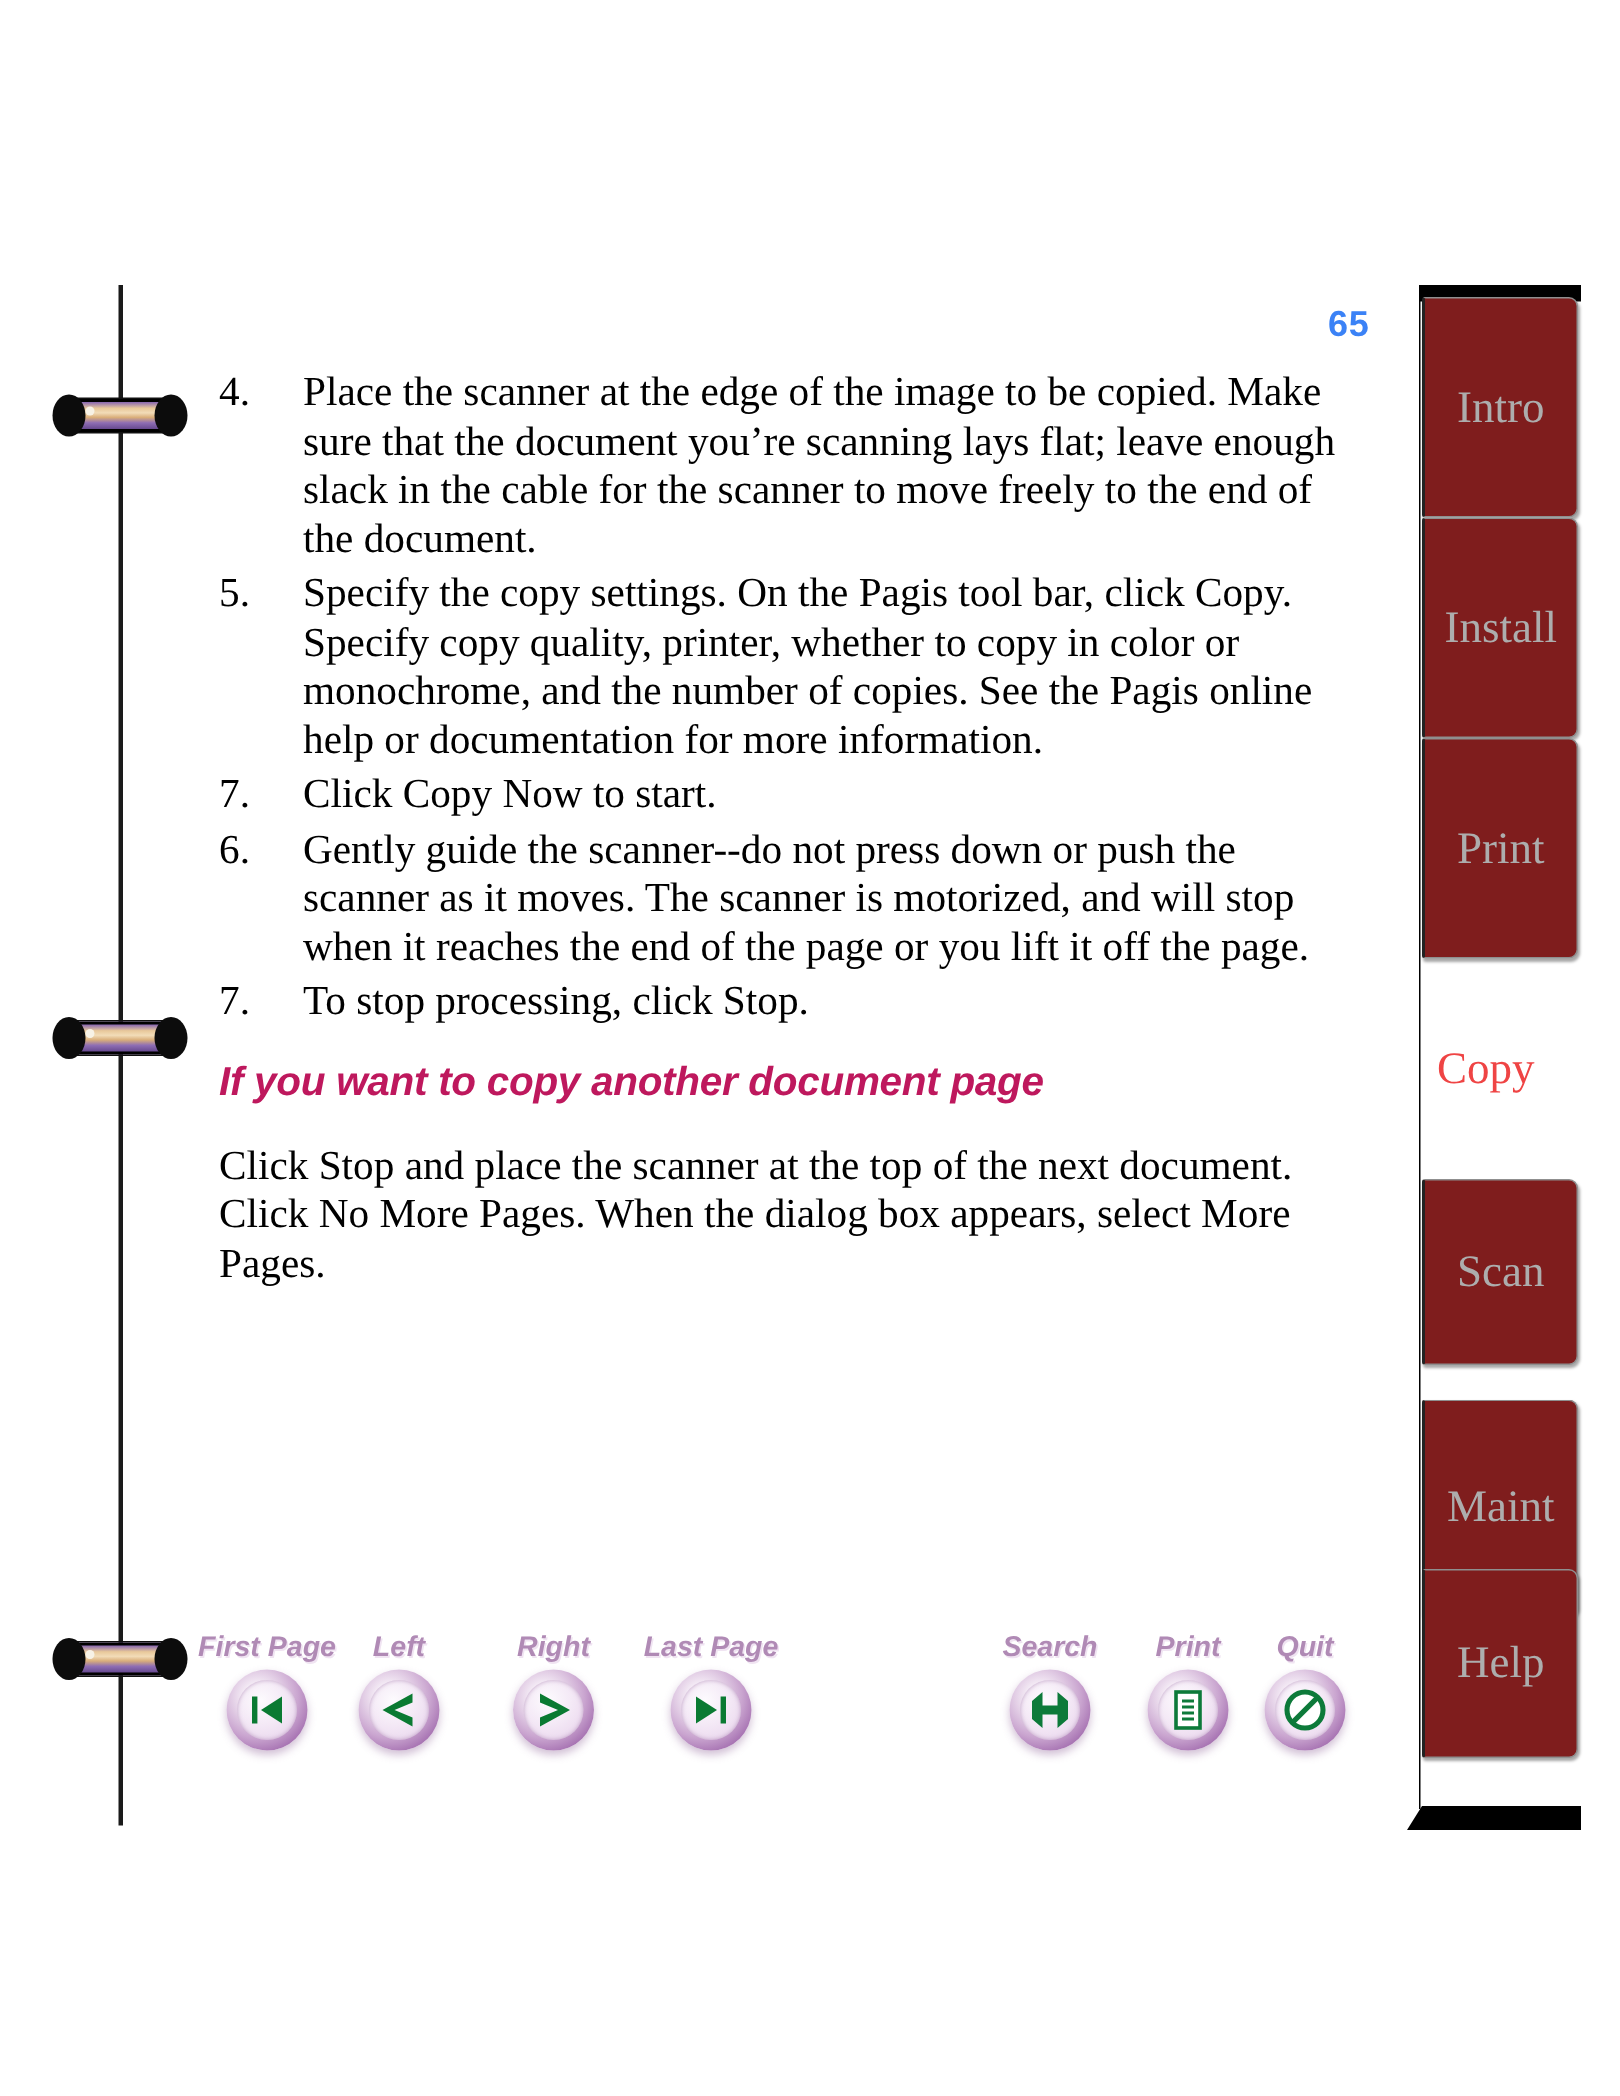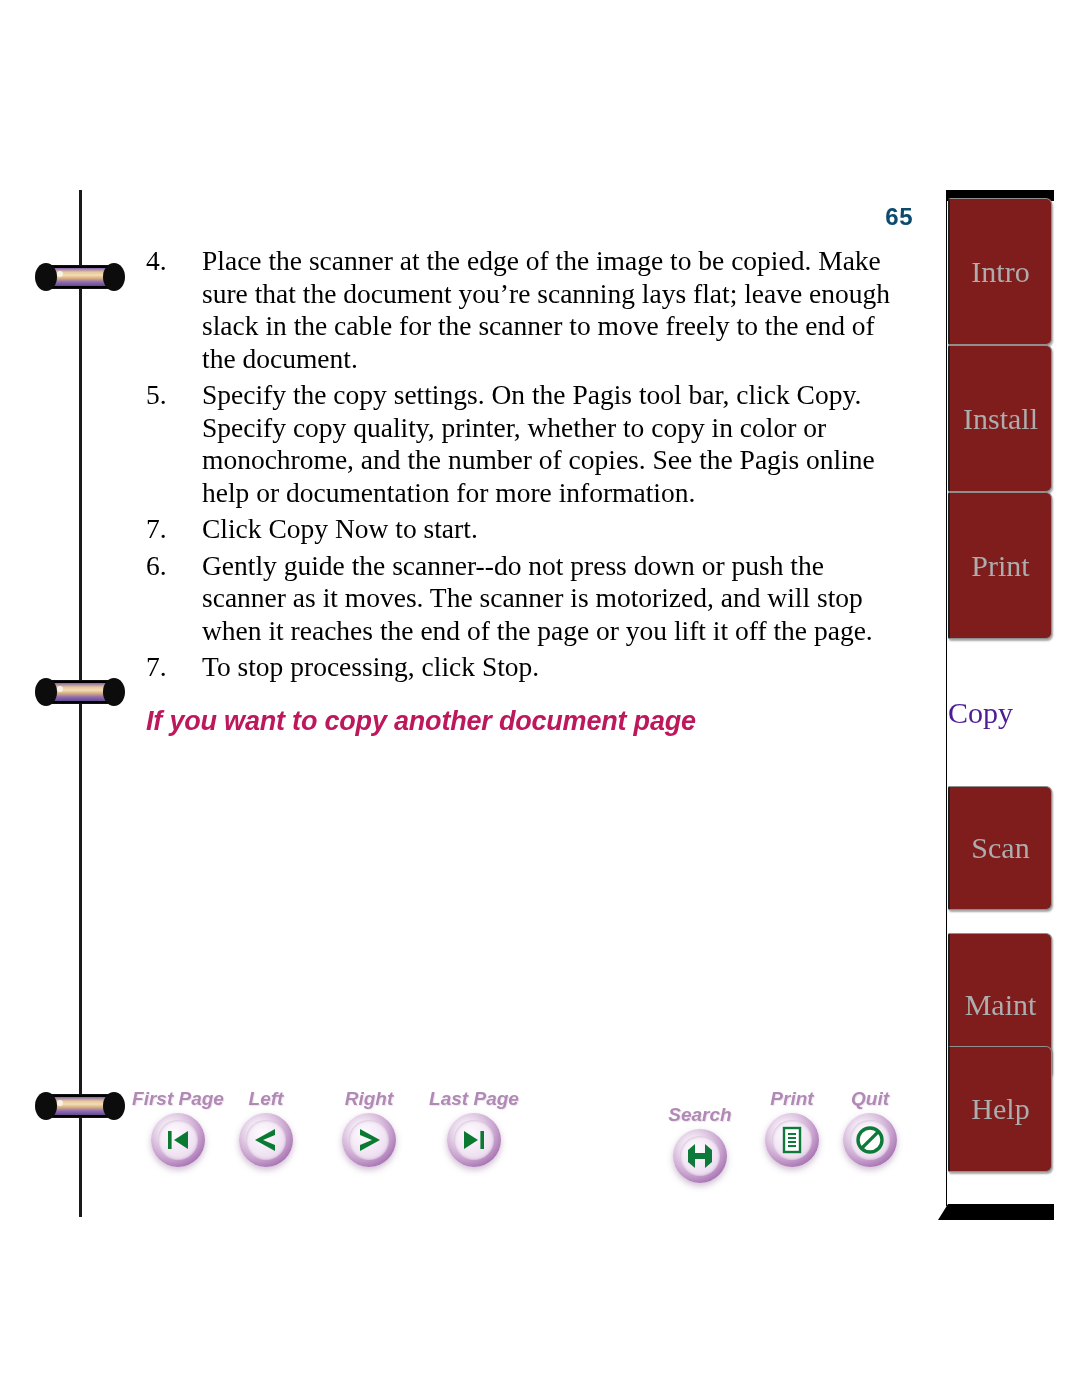--- a/index.html
+++ b/index.html
@@ -68,21 +68,21 @@
 
   
   #page-number {
     position: absolute;
     right: 167px;
     top: 203px;
     font-family: "Liberation Sans", sans-serif;
     font-weight: bold;
     font-size: 24px;
     letter-spacing: 0.5px;
-    color: #0c4a6e;
+    color: #3b82f6;
   }
 
   
   #content {
     position: absolute;
     left: 146px;
     top: 245px;
     width: 760px;
   }
   ol.steps {
@@ -223,23 +223,24 @@
     display: flex;
     align-items: center;
     justify-content: center;
     box-shadow: 1px 2px 2px rgba(0,0,0,0.35);
   }
   .tab.active {
     border: none;
     border-left: none;
     background: transparent;
     box-shadow: none;
-    color: #4c1d95;
+    color: #ef4444;
     border-radius: 0;
     justify-content: flex-start;
+    padding-left: 10px;
     text-align: right;
   }
   #tab-intro   { top: 8px;   height: 147px; }
   #tab-install { top: 155px; height: 147px; }
   #tab-print   { top: 302px; height: 147px; }
   #tab-copy    { top: 449px; height: 147px; }
   #tab-scan    { top: 596px; height: 124px; }
   #tab-maint   { top: 743px; height: 144px; }
   #tab-help    { top: 856px; height: 126px; }
 </style>
@@ -280,20 +281,21 @@
       <span class="step-body">Gently guide the scanner--do not press down or push the scanner as it moves. The scanner is motorized, and will stop when it reaches the end of the page or you lift it off the page.</span>
     </li>
     <li>
       <span class="num">7.</span>
       <span class="step-body">To stop processing, click Stop.</span>
     </li>
   </ol>
 
   <h2 id="section-heading">If you want to copy another document page</h2>
 
+  <p id="section-paragraph">Click Stop and place the scanner at the top of the next document. Click No More Pages. When the dialog box appears, select More Pages.</p>
 </div>
 
 <div id="navbar">
 
   <div class="nav-group" id="nav-group-left">
 
     <div class="nav-btn" style="left:0px;">
       <span class="nav-label">First Page</span>
       <span class="orb">
         <svg viewBox="0 0 32 32">
@@ -328,21 +330,21 @@
           <polygon points="6,7 6,25 20,16" fill="#0a7a32"></polygon>
           <rect x="22.4" y="7" width="3.6" height="18" fill="#0a7a32"></rect>
         </svg>
       </span>
     </div>
 
   </div>
 
   <div class="nav-group" id="nav-group-right">
 
-    <div class="nav-btn" style="left:0px;margin-top:16px;">
+    <div class="nav-btn" style="left:0px;">
       <span class="nav-label">Search</span>
       <span class="orb">
         <svg viewBox="0 0 32 32">
           <polygon points="4,10 11,4 11,13 21,13 21,4 28,10 28,22 21,28 21,19 11,19 11,28 4,22" fill="#0d7a3a"></polygon>
         </svg>
       </span>
     </div>
 
     <div class="nav-btn" style="left:92px;">
       <span class="nav-label">Print</span>

